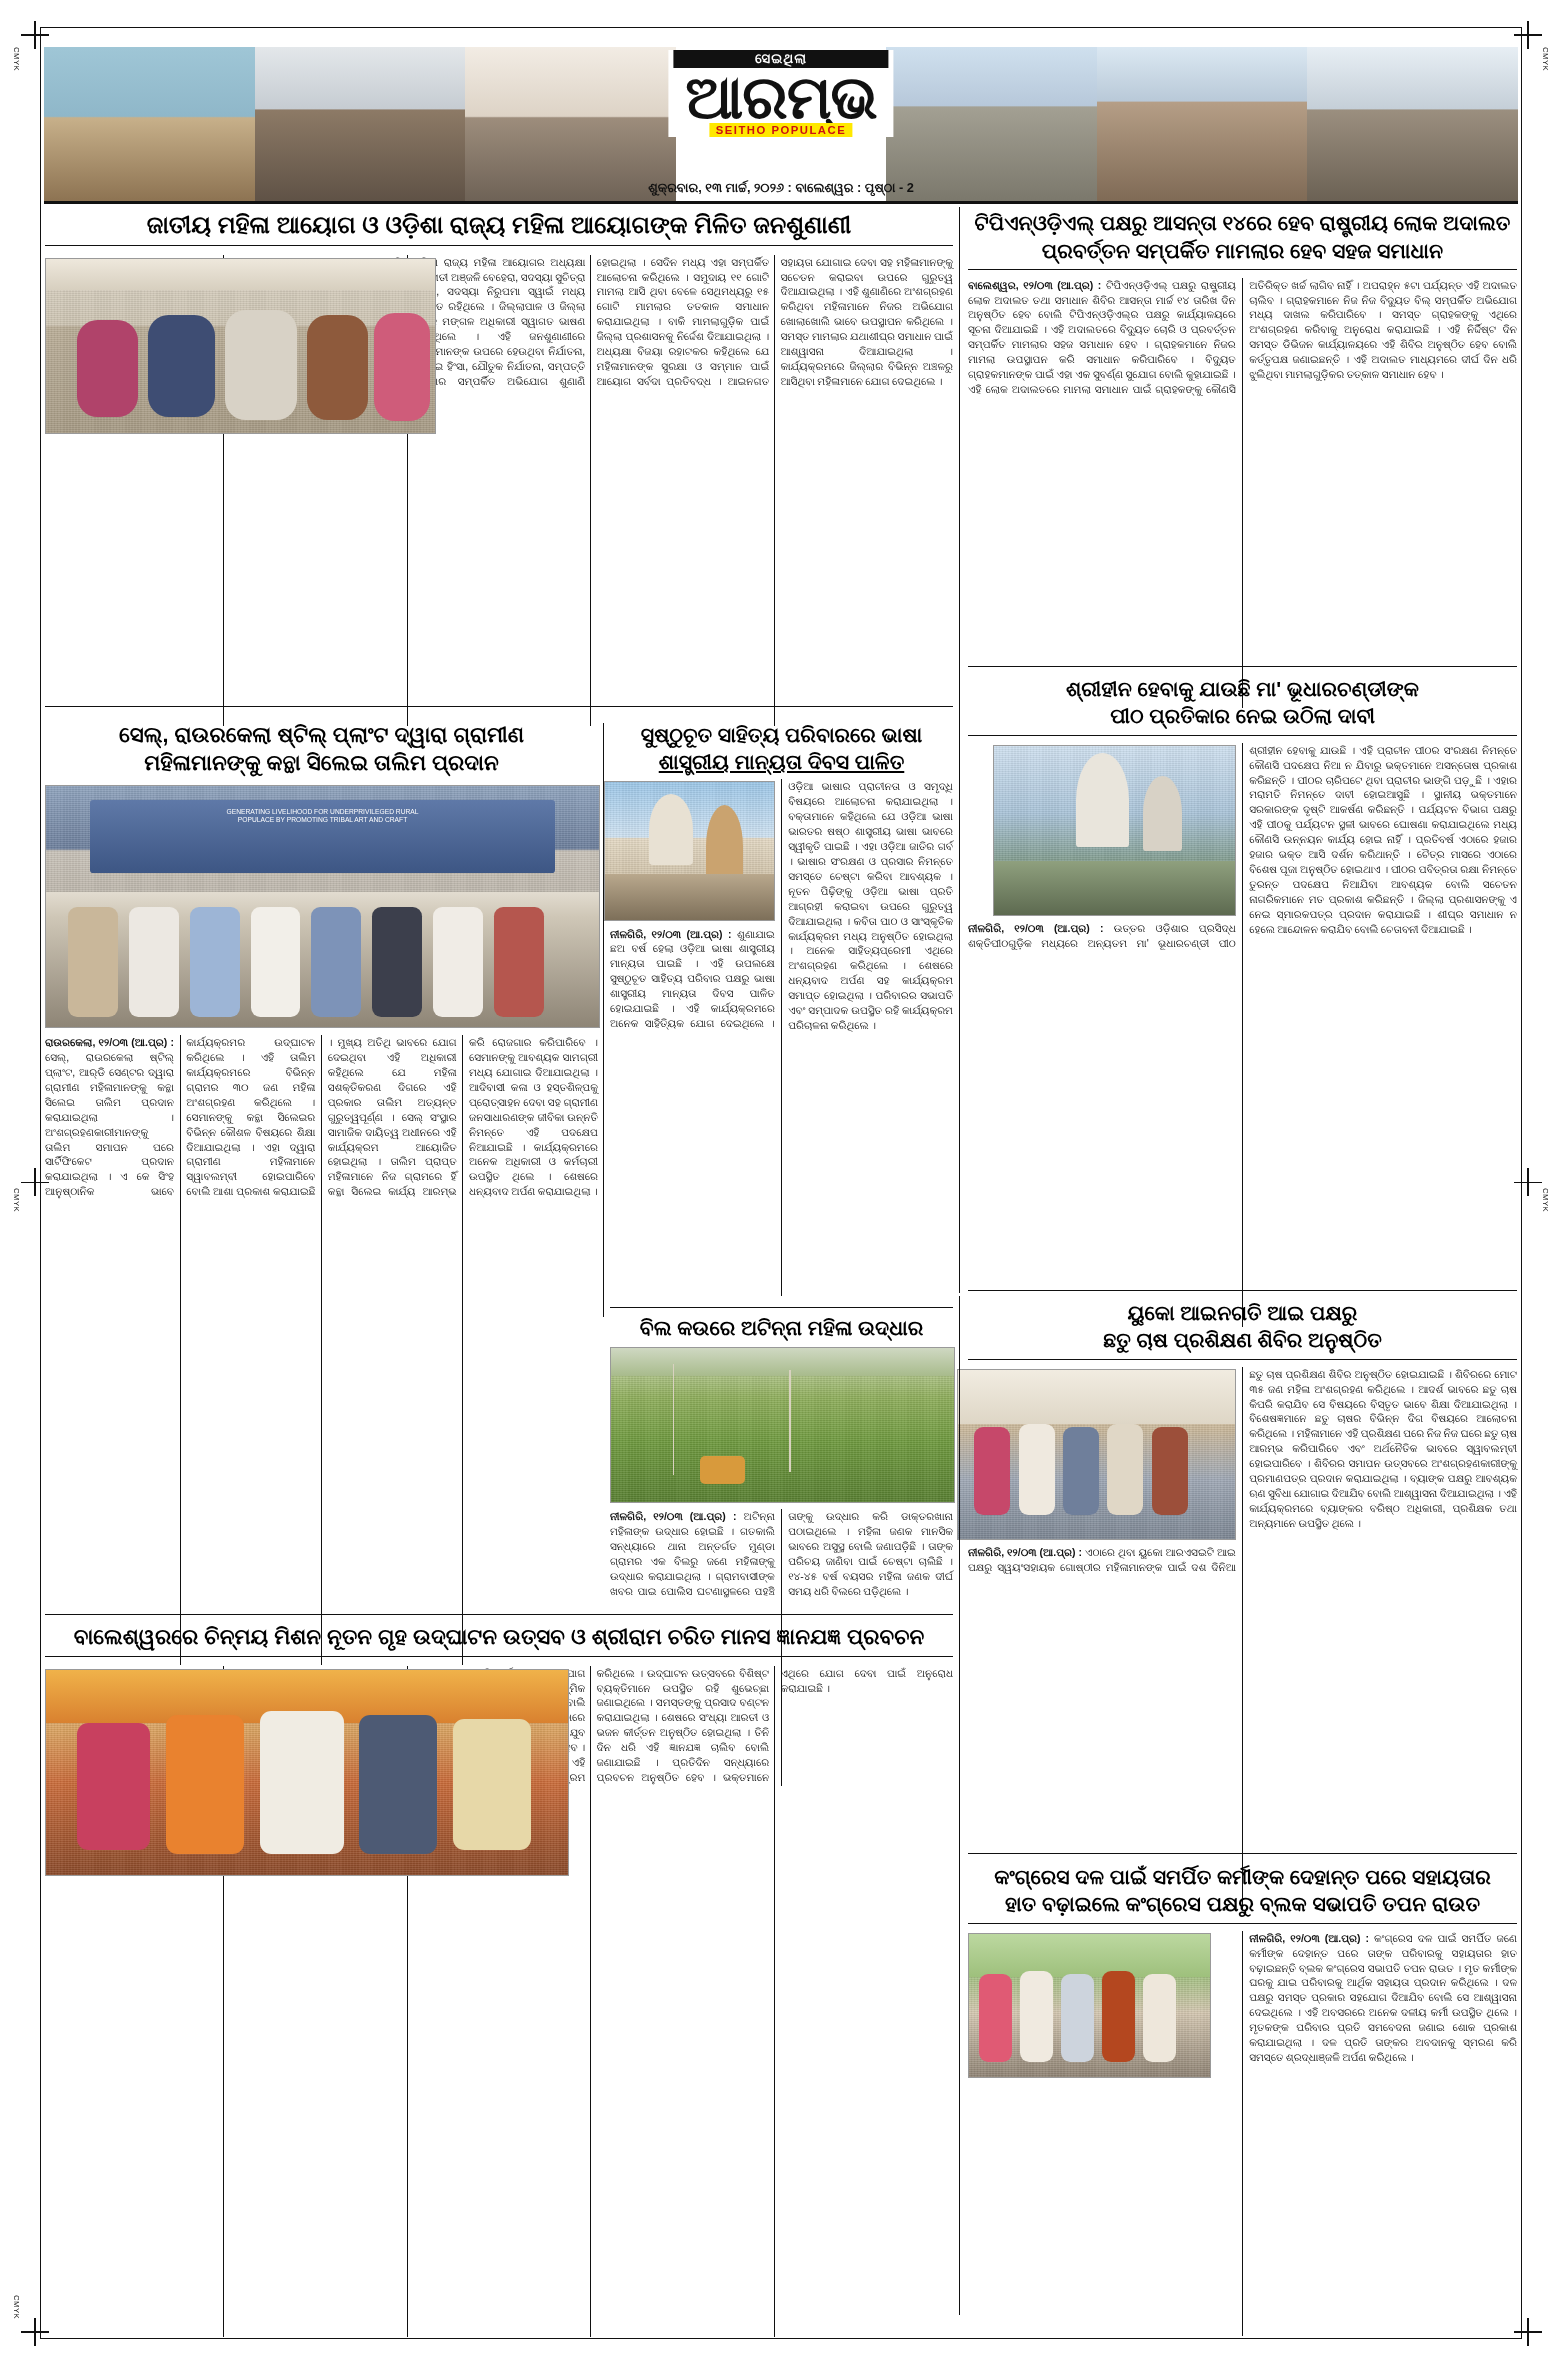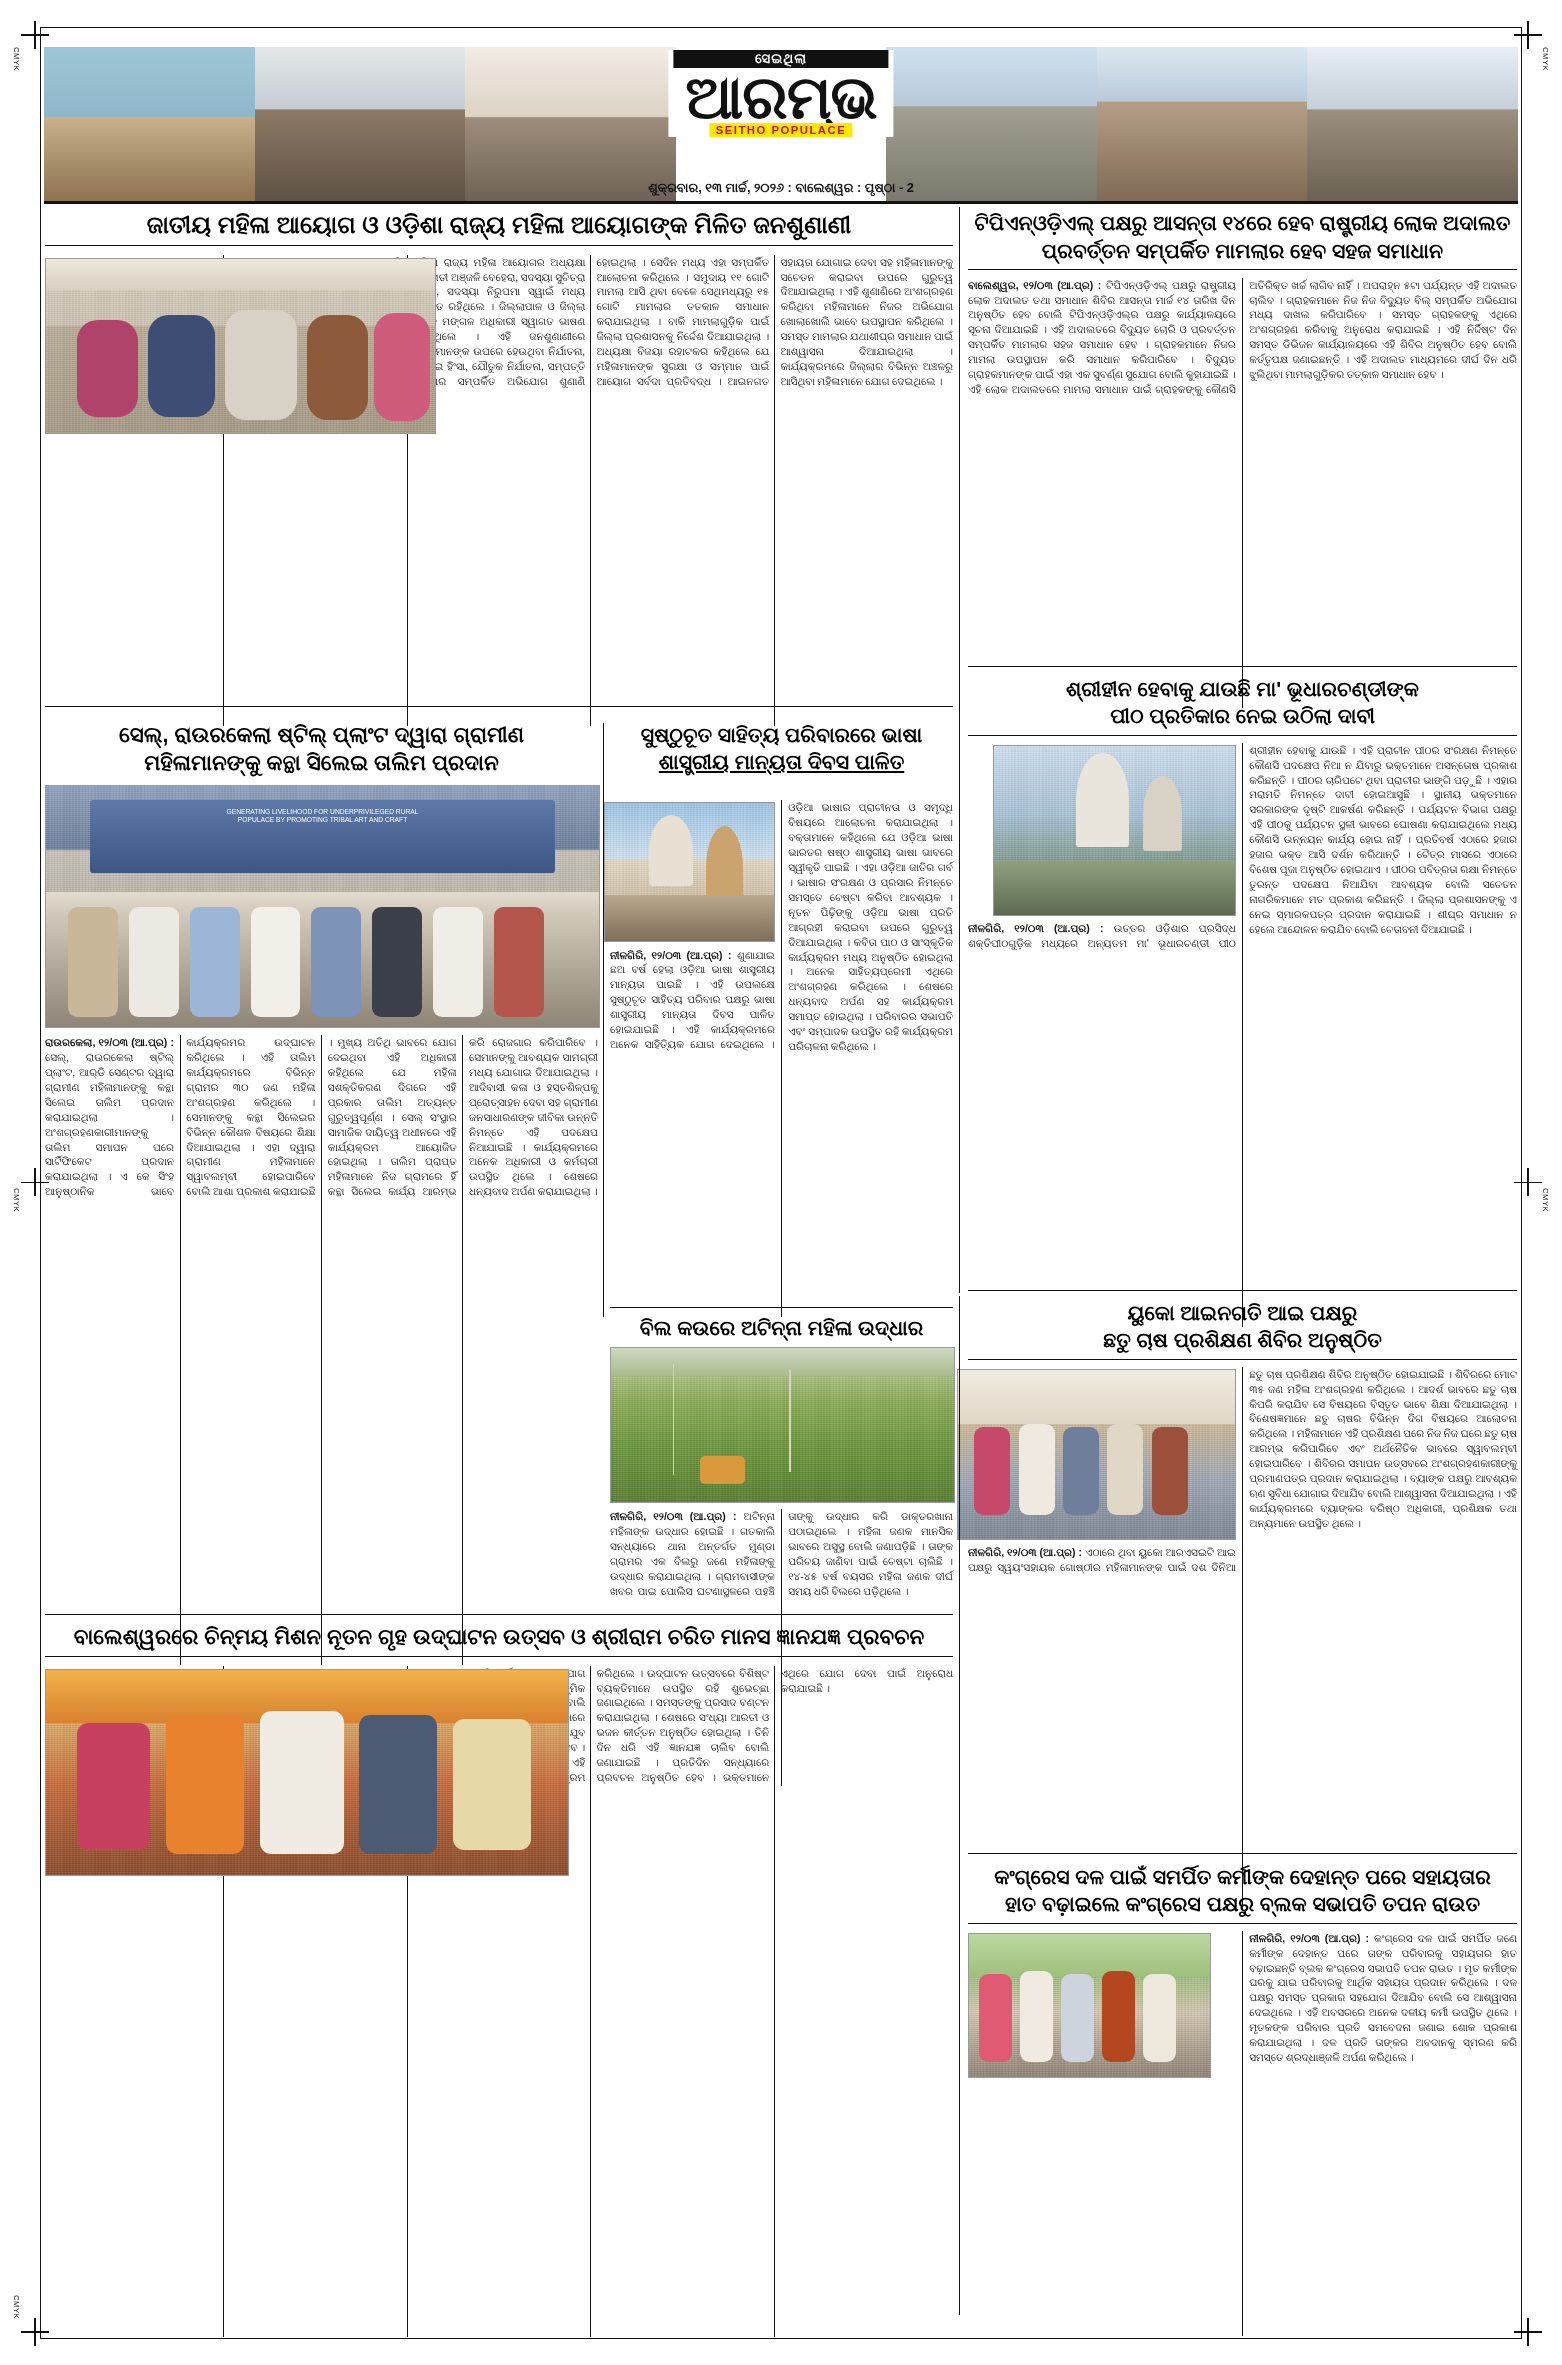--- a/index.html
+++ b/index.html
@@ -156,21 +156,21 @@
     <div class="cols4" style="margin-top:7.2px;height:630px;">
       <div class="body-txt"><b>ରାଉରକେଲା, ୧୨/୦୩ (ଆ.ପ୍ର) :</b> <span>ସେଲ୍‌, ରାଉରକେଲା ଷ୍ଟିଲ୍‌ ପ୍ଲାଂଟ, ଆର୍‌ଡି ସେଣ୍ଟର ଦ୍ୱାରା ଗ୍ରାମୀଣ ମହିଳାମାନଙ୍କୁ କନ୍ଥା ସିଲେଇ ତାଲିମ ପ୍ରଦାନ କରାଯାଇଥିଲା । ଅଂଶଗ୍ରହଣକାରୀମାନଙ୍କୁ ତାଲିମ ସମାପନ ପରେ ସାର୍ଟିଫିକେଟ ପ୍ରଦାନ କରାଯାଇଥିଲା । ଏ କେ ସିଂହ ଆନୁଷ୍ଠାନିକ ଭାବେ କାର୍ଯ୍ୟକ୍ରମର ଉଦ୍‌ଘାଟନ କରିଥିଲେ । ଏହି ତାଲିମ କାର୍ଯ୍ୟକ୍ରମରେ ବିଭିନ୍ନ ଗ୍ରାମର ୩୦ ଜଣ ମହିଳା ଅଂଶଗ୍ରହଣ କରିଥିଲେ । ସେମାନଙ୍କୁ କନ୍ଥା ସିଲେଇର ବିଭିନ୍ନ କୌଶଳ ବିଷୟରେ ଶିକ୍ଷା ଦିଆଯାଇଥିଲା । ଏହା ଦ୍ୱାରା ଗ୍ରାମୀଣ ମହିଳାମାନେ ସ୍ୱାବଲମ୍ବୀ ହୋଇପାରିବେ ବୋଲି ଆଶା ପ୍ରକାଶ କରାଯାଇଛି । ମୁଖ୍ୟ ଅତିଥି ଭାବରେ ଯୋଗ ଦେଇଥିବା ଏହି ଅଧିକାରୀ କହିଥିଲେ ଯେ ମହିଳା ସଶକ୍ତିକରଣ ଦିଗରେ ଏହି ପ୍ରକାର ତାଲିମ ଅତ୍ୟନ୍ତ ଗୁରୁତ୍ୱପୂର୍ଣ୍ଣ । ସେଲ୍ ସଂସ୍ଥାର ସାମାଜିକ ଦାୟିତ୍ୱ ଅଧୀନରେ ଏହି କାର୍ଯ୍ୟକ୍ରମ ଆୟୋଜିତ ହୋଇଥିଲା । ତାଲିମ ପ୍ରାପ୍ତ ମହିଳାମାନେ ନିଜ ଗ୍ରାମରେ ହିଁ କନ୍ଥା ସିଲେଇ କାର୍ଯ୍ୟ ଆରମ୍ଭ କରି ରୋଜଗାର କରିପାରିବେ । ସେମାନଙ୍କୁ ଆବଶ୍ୟକ ସାମଗ୍ରୀ ମଧ୍ୟ ଯୋଗାଇ ଦିଆଯାଇଥିଲା । ଆଦିବାସୀ କଳା ଓ ହସ୍ତଶିଳ୍ପକୁ ପ୍ରୋତ୍ସାହନ ଦେବା ସହ ଗ୍ରାମୀଣ ଜନସାଧାରଣଙ୍କ ଜୀବିକା ଉନ୍ନତି ନିମନ୍ତେ ଏହି ପଦକ୍ଷେପ ନିଆଯାଇଛି । କାର୍ଯ୍ୟକ୍ରମରେ ଅନେକ ଅଧିକାରୀ ଓ କର୍ମଚାରୀ ଉପସ୍ଥିତ ଥିଲେ । ଶେଷରେ ଧନ୍ୟବାଦ ଅର୍ପଣ କରାଯାଇଥିଲା ।</span></div>
     </div>
   </div>
 
   <div class="col-rule" style="left:603px;top:723px;height:594px;"></div>
 
   <div style="position:absolute;left:610px;top:723px;width:343px;">
     <div class="hl hl-md">ସୁଷ୍ଠୁଚୂତ ସାହିତ୍ୟ ପରିବାରରେ ଭାଷା</div>
     <div class="hl hl-md" style="margin-top:3.1px;text-decoration:underline;">ଶାସ୍ତ୍ରୀୟ ମାନ୍ୟତା ଦିବସ ପାଳିତ</div>
-    <div class="cols2" style="margin-top:26px;height:517px;">
+    <div class="cols2" style="margin-top:5px;height:517px;">
       <div class="photo p-temple" style="float:right;width:169px;height:138px;margin:2px 0 5.1px 6.1px;">
         <div class="noise"></div>
         <div class="blob" style="left:26%;top:8%;width:26%;height:52%;background:#e8e1d3;border-radius:50% 50% 4.1px 4.1px;"></div>
         <div class="blob" style="left:60%;top:16%;width:22%;height:60%;background:#caa36f;border-radius:50% 50% 3.1px 3.1px;"></div>
         <div style="position:absolute;left:0;bottom:0;width:100%;height:34%;background:linear-gradient(180deg,#b9a88d,#7d6f59);"></div>
       </div>
       <div class="body-txt"><b>ନୀଳଗିରି, ୧୨/୦୩ (ଆ.ପ୍ର) :</b> <span>ଶୁଣାଯାଇ ଛଅ ବର୍ଷ ହେଲା ଓଡ଼ିଆ ଭାଷା ଶାସ୍ତ୍ରୀୟ ମାନ୍ୟତା ପାଇଛି । ଏହି ଉପଲକ୍ଷେ ସୁଷ୍ଠୁଚୂତ ସାହିତ୍ୟ ପରିବାର ପକ୍ଷରୁ ଭାଷା ଶାସ୍ତ୍ରୀୟ ମାନ୍ୟତା ଦିବସ ପାଳିତ ହୋଇଯାଇଛି । ଏହି କାର୍ଯ୍ୟକ୍ରମରେ ଅନେକ ସାହିତ୍ୟିକ ଯୋଗ ଦେଇଥିଲେ । ଓଡ଼ିଆ ଭାଷାର ପ୍ରାଚୀନତା ଓ ସମୃଦ୍ଧି ବିଷୟରେ ଆଲୋଚନା କରାଯାଇଥିଲା । ବକ୍ତାମାନେ କହିଥିଲେ ଯେ ଓଡ଼ିଆ ଭାଷା ଭାରତର ଷଷ୍ଠ ଶାସ୍ତ୍ରୀୟ ଭାଷା ଭାବରେ ସ୍ୱୀକୃତି ପାଇଛି । ଏହା ଓଡ଼ିଆ ଜାତିର ଗର୍ବ । ଭାଷାର ସଂରକ୍ଷଣ ଓ ପ୍ରସାର ନିମନ୍ତେ ସମସ୍ତେ ଚେଷ୍ଟା କରିବା ଆବଶ୍ୟକ । ନୂତନ ପିଢ଼ିଙ୍କୁ ଓଡ଼ିଆ ଭାଷା ପ୍ରତି ଆଗ୍ରହୀ କରାଇବା ଉପରେ ଗୁରୁତ୍ୱ ଦିଆଯାଇଥିଲା । କବିତା ପାଠ ଓ ସାଂସ୍କୃତିକ କାର୍ଯ୍ୟକ୍ରମ ମଧ୍ୟ ଅନୁଷ୍ଠିତ ହୋଇଥିଲା । ଅନେକ ସାହିତ୍ୟପ୍ରେମୀ ଏଥିରେ ଅଂଶଗ୍ରହଣ କରିଥିଲେ । ଶେଷରେ ଧନ୍ୟବାଦ ଅର୍ପଣ ସହ କାର୍ଯ୍ୟକ୍ରମ ସମାପ୍ତ ହୋଇଥିଲା । ପରିବାରର ସଭାପତି ଏବଂ ସମ୍ପାଦକ ଉପସ୍ଥିତ ରହି କାର୍ଯ୍ୟକ୍ରମ ପରିଚାଳନା କରିଥିଲେ ।</span></div>
     </div>
   </div>
 

